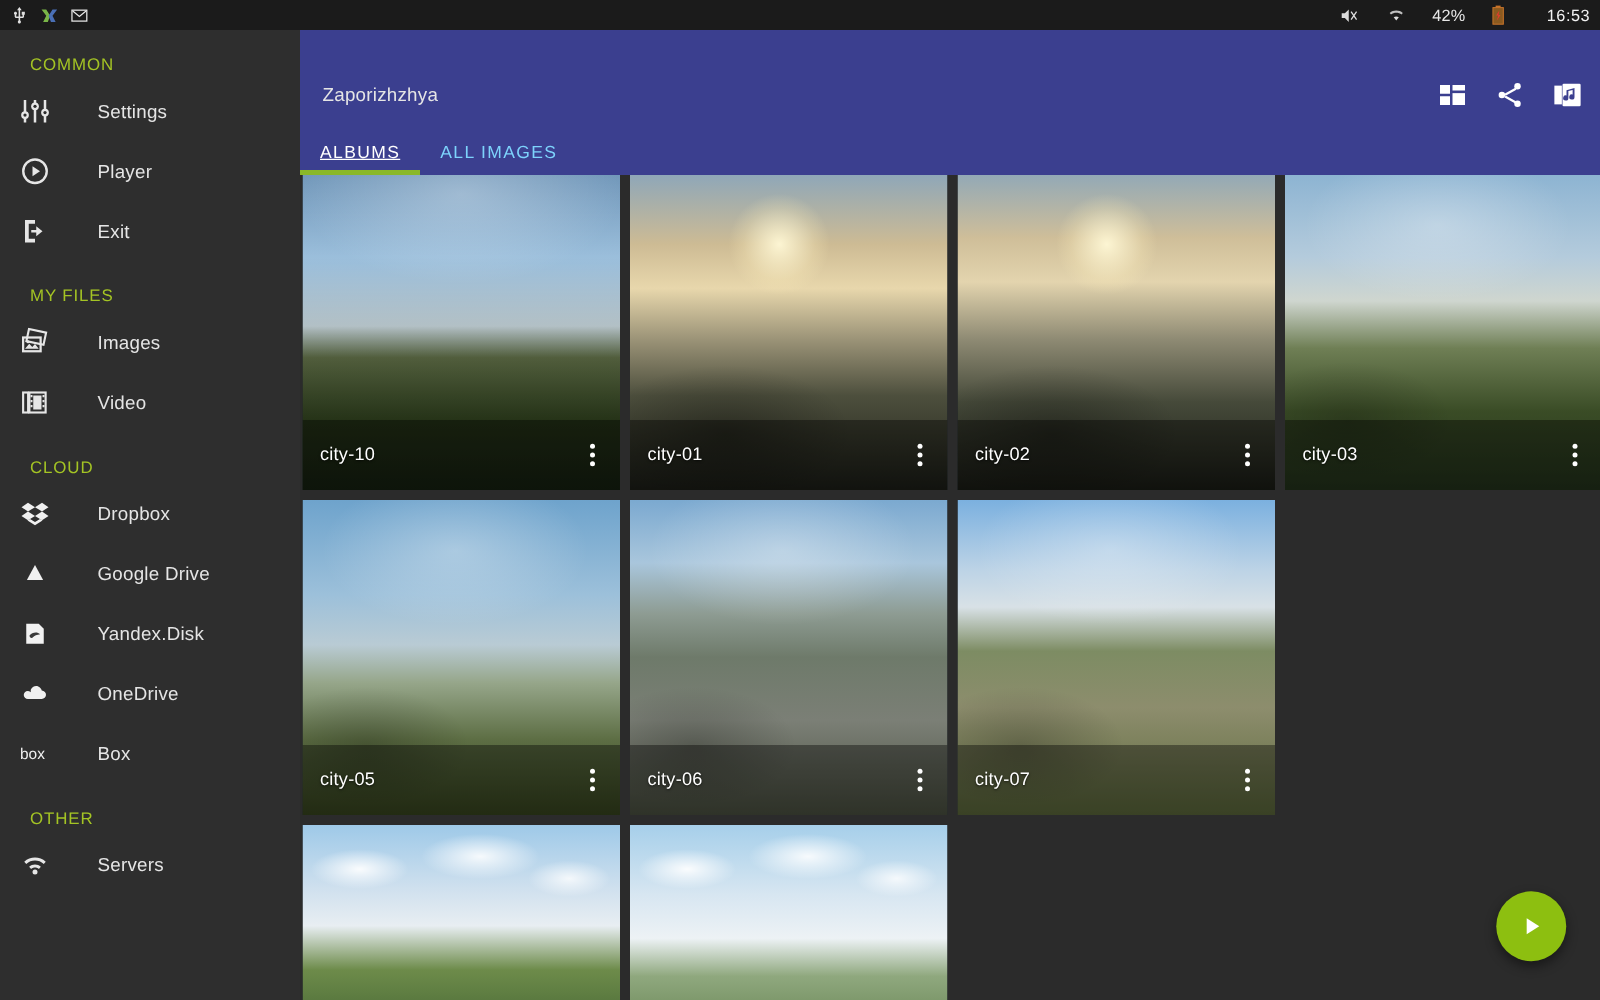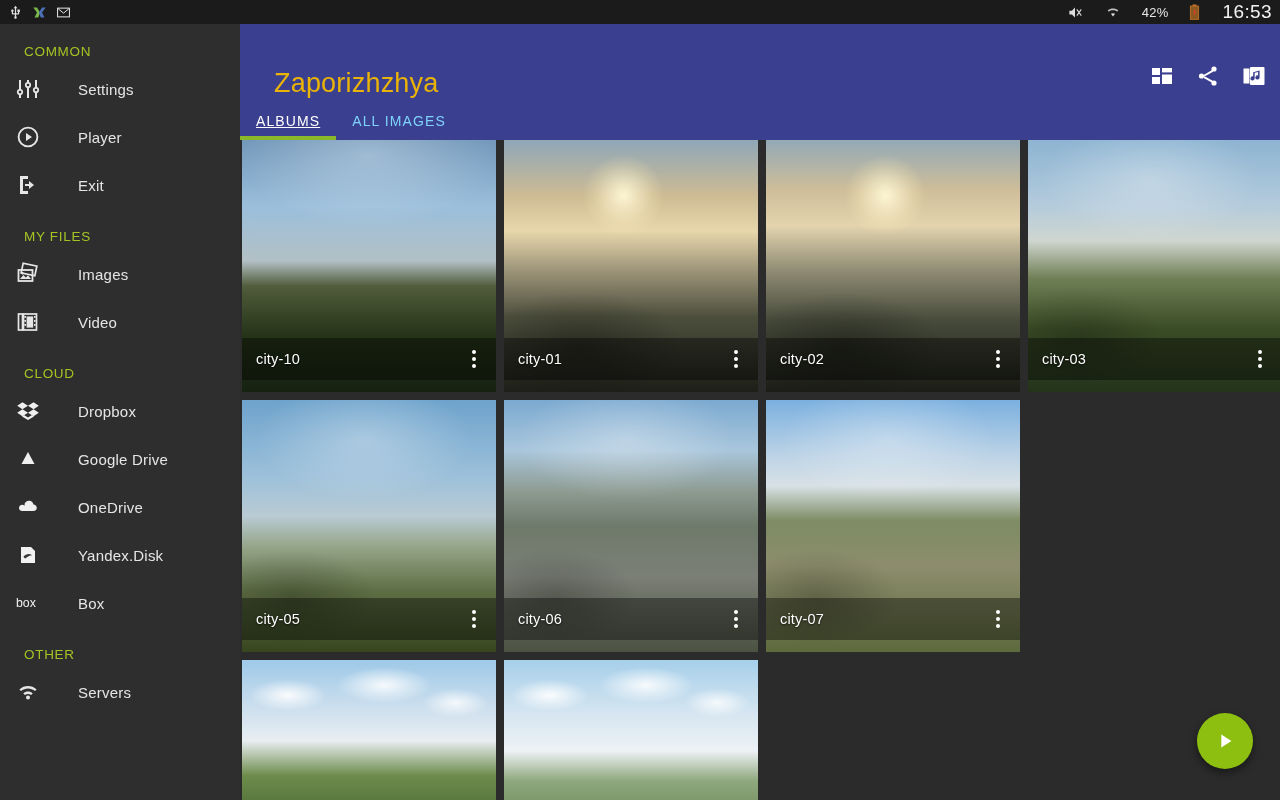--- a/index.html
+++ b/index.html
@@ -13,21 +13,21 @@
   
   #statusbar{
     position:absolute; left:0; top:0; width:1280px; height:24px;
     background:#1b1b1b; display:flex; align-items:center;
     padding:0 8px; z-index:40;
   }
   #statusbar .left{ display:flex; align-items:center; gap:9px; }
   #statusbar .right{ margin-left:auto; display:flex; align-items:center; gap:21px; }
   .sb-ico{ display:block; }
   .sb-text{ color:#e8e8e8; font-size:13px; letter-spacing:.2px; }
-  .sb-clock{ color:#f2f2f2; font-size:19px; letter-spacing:.4px; margin-left:1px; }
+  .sb-clock{ color:#f2f2f2; font-size:13px; letter-spacing:.4px; margin-left:12px; }
 
   
   #sidebar{
     position:absolute; left:0; top:24px; width:240px; height:776px;
     background:#2e2e2e; overflow:hidden; z-index:30;
   }
   .nav-header{
     color:#a4c424; font-size:13.5px; letter-spacing:.7px;
     padding:20px 0 6px 24px;
   }
@@ -42,21 +42,21 @@
     color:#e5e5e5; font-size:15px; letter-spacing:.2px; margin-left:14px;
   }
 
   
   #appbar{
     position:absolute; left:240px; top:24px; width:1040px; height:116px;
     background:#3b3f8f; z-index:20;
   }
   #appbar .title{
     position:absolute; left:18px; top:44px;
-    color:#eab308; font-size:27px; letter-spacing:.2px;margin-left:16px;
+    color:#e5e5e5; font-size:15px; letter-spacing:.2px;
   }
   #appbar .actions{
     position:absolute; right:14px; top:40px;
     display:flex; align-items:center; gap:22px;
   }
   #appbar .actions .act{ cursor:pointer; display:block; }
   #tabs{
     position:absolute; left:0; bottom:0; display:flex; align-items:flex-end;
   }
   .tab{
@@ -75,21 +75,21 @@
     position:absolute; left:240px; top:140px; width:1040px; height:660px;
     background:#2b2b2b; overflow:hidden; z-index:10;
   }
   .row{ display:flex; gap:8px; padding:0 2px; margin-bottom:8px; }
   .tile{
     position:relative; width:254px; height:252px; overflow:hidden;
     background:#1d2326; cursor:pointer; flex:0 0 auto;
   }
   .tile .art{ position:absolute; inset:0; }
   .tile .cap{
-    position:absolute; left:0; right:0; bottom:12px; height:42px;
+    position:absolute; left:0; right:0; bottom:0; height:56px;
     background:rgba(0,0,0,.38);
     display:flex; align-items:center;
   }
   .tile .cap .name{
     color:#fff; font-size:14.5px; margin-left:14px;
     text-shadow:0 1px 2px rgba(0,0,0,.7); letter-spacing:.2px;
   }
   .tile .cap .dots{
     margin-left:auto; margin-right:13px; width:18px; height:24px;
     display:flex; flex-direction:column; align-items:center;
@@ -272,35 +272,35 @@
     <span class="ic">
       <svg width="24" height="24" viewBox="0 0 24 24" fill="#f0f0f0">
         <path d="M12 5l6.5 12h-13z"></path>
       </svg>
     </span>
     <span class="lbl">Google Drive</span>
   </div>
 
   <div class="nav-item">
     <span class="ic">
-      <svg width="26" height="24" viewBox="0 0 26 24" fill="#f0f0f0">
-        <path d="M8.6 8.8c1-2.4 3.6-3.6 6-2.7 1.5.6 2.5 1.8 2.8 3.3 2 .1 3.5 1.7 3.4 3.6-.1 1.8-1.6 3.1-3.4 3.1H6.3C4.5 16.1 3 14.7 3 12.9c0-1.8 1.4-3.2 3.2-3.2.8 0 1.6.3 2.4 1z"></path>
-      </svg>
-    </span>
-    <span class="lbl">OneDrive</span>
-  </div>
-
-  <div class="nav-item">
-    <span class="ic">
       <svg width="24" height="24" viewBox="0 0 24 24">
         <path d="M5 4h10l4 4v12H5z" fill="#f2f2f2"></path>
         <path d="M7.5 13.5c2.2-2.6 6-3.4 8.6-1.2-2.4.3-4.6 1.2-6 2.6-1 .9-2 .3-2.6-1.4z" fill="#3a3a3a"></path>
       </svg>
     </span>
     <span class="lbl">Yandex.Disk</span>
+  </div>
+
+  <div class="nav-item">
+    <span class="ic">
+      <svg width="26" height="24" viewBox="0 0 26 24" fill="#f0f0f0">
+        <path d="M8.6 8.8c1-2.4 3.6-3.6 6-2.7 1.5.6 2.5 1.8 2.8 3.3 2 .1 3.5 1.7 3.4 3.6-.1 1.8-1.6 3.1-3.4 3.1H6.3C4.5 16.1 3 14.7 3 12.9c0-1.8 1.4-3.2 3.2-3.2.8 0 1.6.3 2.4 1z"></path>
+      </svg>
+    </span>
+    <span class="lbl">OneDrive</span>
   </div>
 
   <div class="nav-item">
     <span class="ic">
       <svg width="30" height="20" viewBox="0 0 34 18">
         <text x="0" y="14" font-family="Liberation Sans, sans-serif" font-size="14" fill="#f0f0f0">box</text>
       </svg>
     </span>
     <span class="lbl">Box</span>
   </div>

